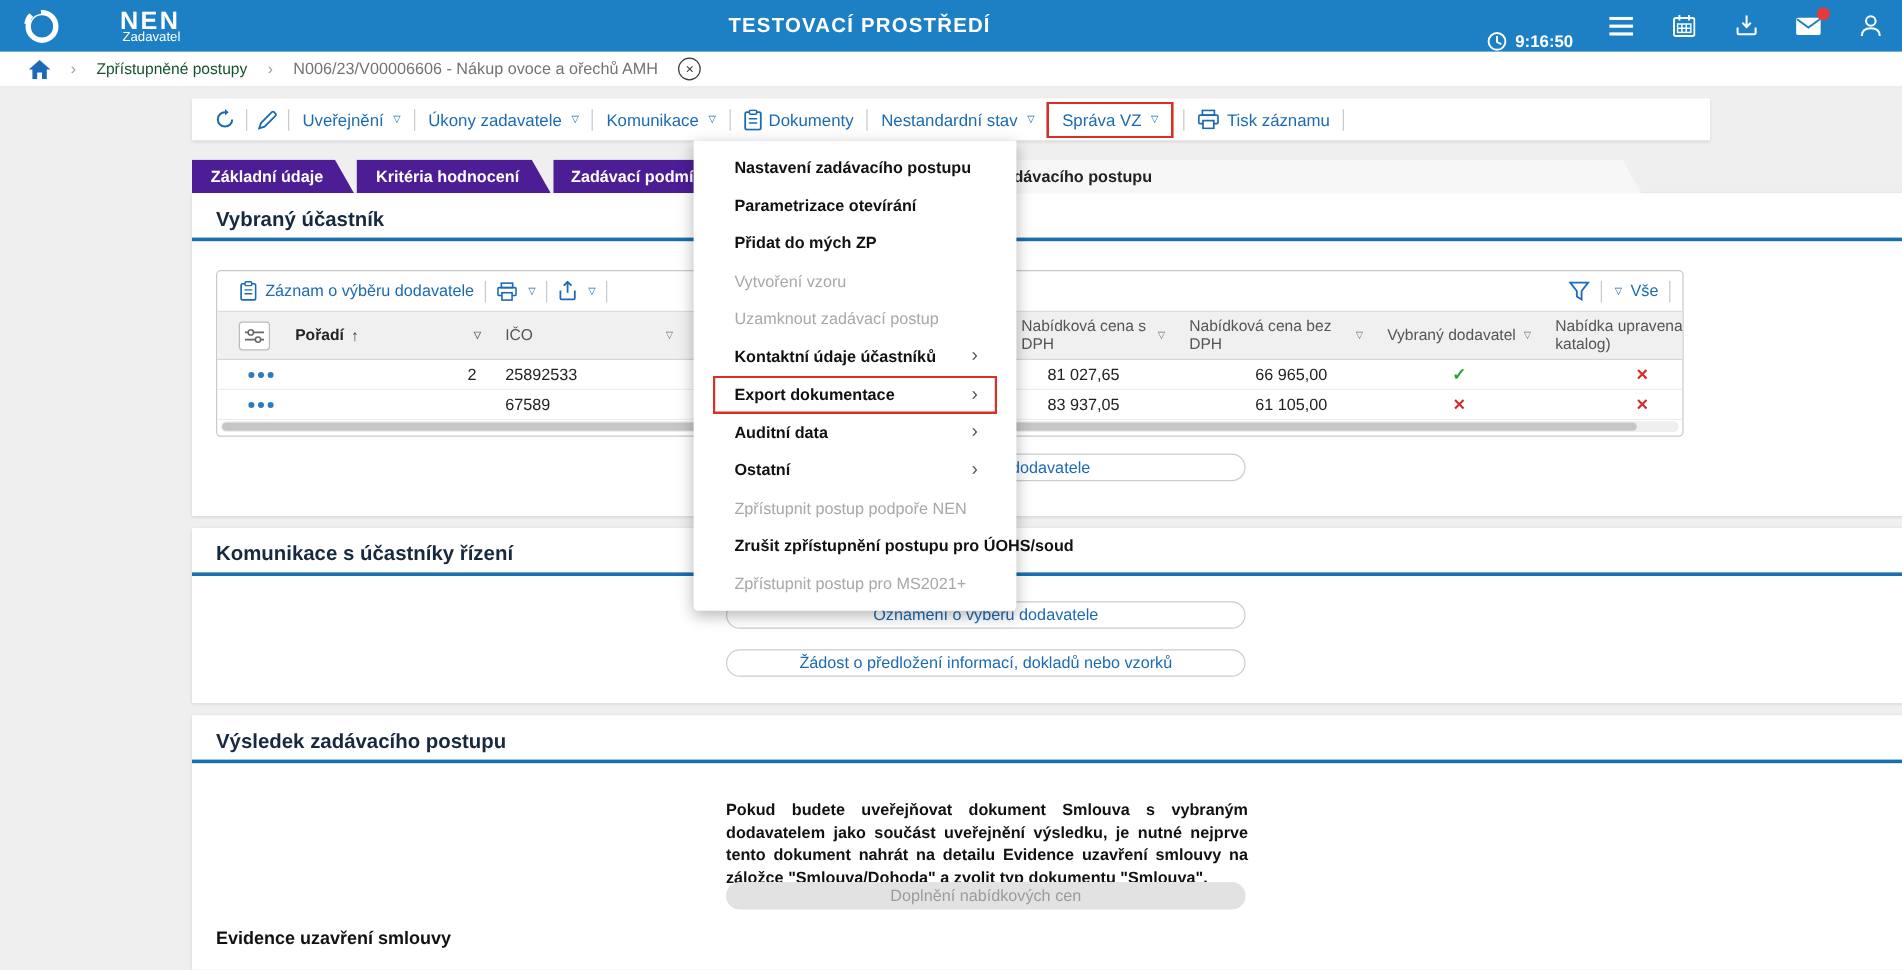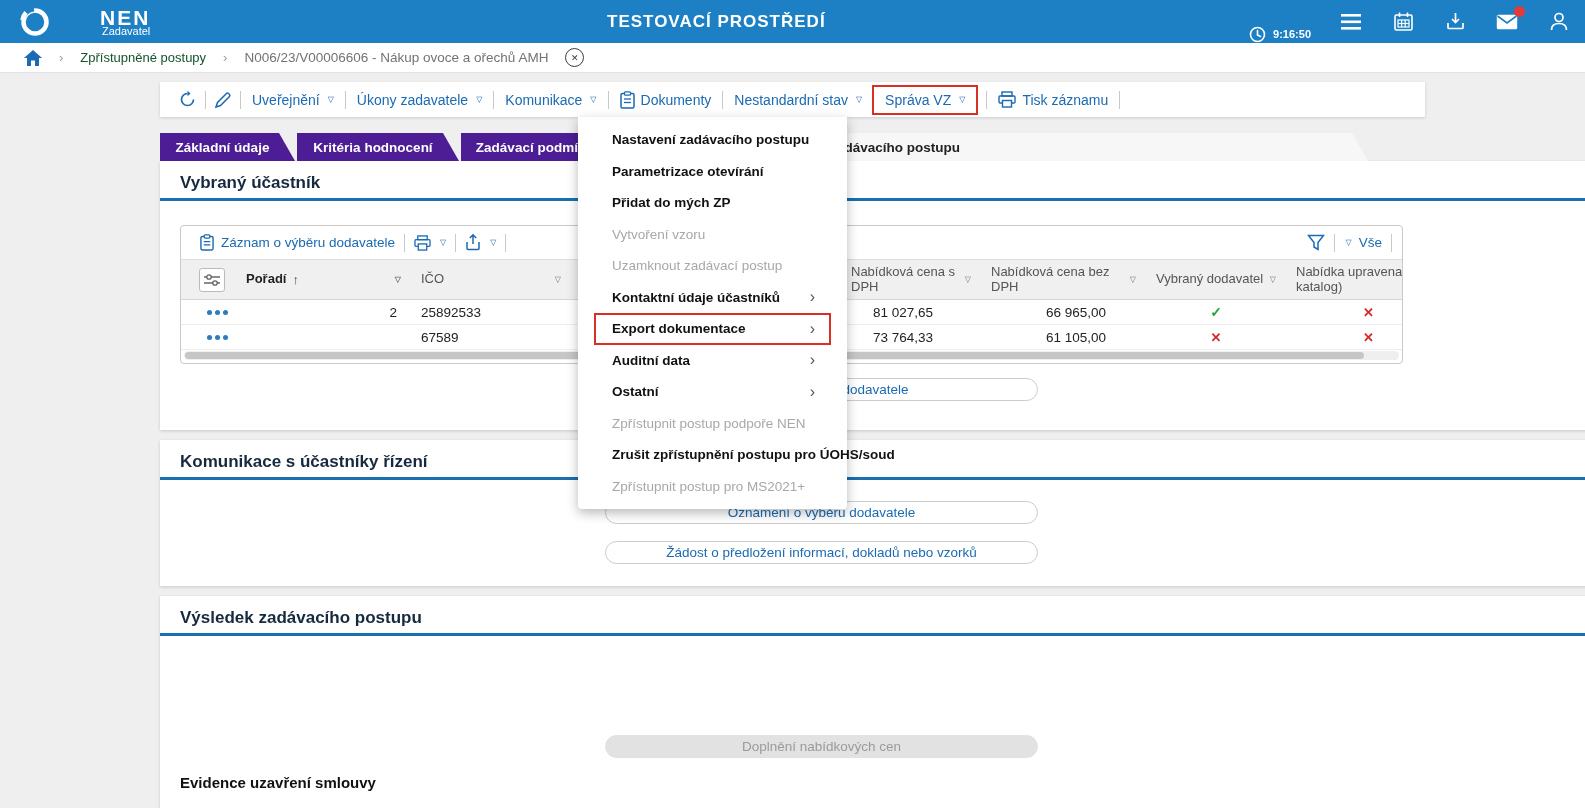--- a/index.html
+++ b/index.html
@@ -13,21 +13,21 @@
   .topbar { position:absolute; left:0; top:0; width:1585px; height:43px;
     background:#1d80c4; color:#fff; display:flex; align-items:center; z-index:10; }
   .brand { display:flex; align-items:center; margin-left:18px; gap:8px; }
   .brand-text { display:flex; flex-direction:column; line-height:1; }
   .brand-name { font-size:21px; font-weight:bold; letter-spacing:2px;text-align:right; }
   .brand-sub { font-size:11px; margin-left:42px; margin-top:-2px; }
   .topbar-title { position:absolute; left:607px; top:0; height:43px; display:flex;
     align-items:center; font-size:17px; font-weight:bold; letter-spacing:1px; }
   .topbar-right { position:absolute; right:14px; top:0; height:43px; display:flex;
     align-items:center; gap:28px; }
-  .time-group { display:flex; align-items:center; gap:7px; font-size:11px; font-weight:bold;margin-top:25px; }
+  .time-group { display:flex; align-items:center; gap:7px; font-size:14px; font-weight:bold;margin-top:25px; }
   .tb-icon { display:flex; align-items:center; justify-content:center; width:24px; height:24px; cursor:pointer; position:relative; }
   .badge { position:absolute; top:-4px; right:-6px; width:11px; height:11px; border-radius:50%; background:#e23b3b; }
   
   .crumbbar { position:absolute; left:0; top:43px; width:1585px; height:30px; background:#fff;
     border-bottom:1px solid #e2e2e2; display:flex; align-items:center; padding-left:24px; gap:17px; z-index:9; }
   .crumb-sep { color:#9a9a9a; font-size:13px; }
   .crumb { color:#14532d; font-size:13px; }
   .crumb-current { color:#737373; font-size:13.5px; font-weight:normal; }
   .crumb-close { width:19px; height:19px; border:1.5px solid #3c3c3c; border-radius:50%;
     display:flex; align-items:center; justify-content:center; font-size:9px; color:#3c3c3c; cursor:pointer; }
@@ -359,21 +359,21 @@
       <div class="gc c0">
         <span class="dots">
             <i></i>
             <i></i>
             <i></i>
           </span>
       </div>
       <div class="gc c1 num cell-poradi"></div>
       <div class="gc c2">67589</div>
       <div class="gc c3">Dodavatel verze 1 VZ</div>
-      <div class="gc c4 num cena-s">73 764,33</div>
+      <div class="gc c4 num cena-s">83 937,05</div>
       <div class="gc c5 num cena-bez">61 105,00</div>
       <div class="gc c6 ctr cross">✕</div>
       <div class="gc c7 ctr cross">✕</div>
     </div>
 
     <div class="hscroll">
       <div class="hthumb"></div>
     </div>
   </div>
 
@@ -383,20 +383,21 @@
 <section class="card" id="card2">
   <h2 class="card-h">Komunikace s účastníky řízení</h2>
   <div class="rule"></div>
   <button class="pill" style="top:61px;">Oznámení o výběru dodavatele</button>
   <button class="pill" style="top:101px;">Žádost o předložení informací, dokladů nebo vzorků</button>
 </section>
 
 <section class="card" id="card3">
   <h2 class="card-h">Výsledek zadávacího postupu</h2>
   <div class="rule"></div>
+  <p class="note">Pokud budete uveřejňovat dokument Smlouva s vybraným dodavatelem jako součást uveřejnění výsledku, je nutné nejprve tento dokument nahrát na detailu Evidence uzavření smlouvy na záložce "Smlouva/Dohoda" a zvolit typ dokumentu "Smlouva".</p>
   <button class="pill disabled" style="top:139px;">Doplnění nabídkových cen</button>
   <div class="subhead">Evidence uzavření smlouvy</div>
 </section>
 
 <div class="menu">
   <div class="mi">
     <span>Nastavení zadávacího postupu</span>
   </div>
   <div class="mi">
     <span>Parametrizace otevírání</span>

